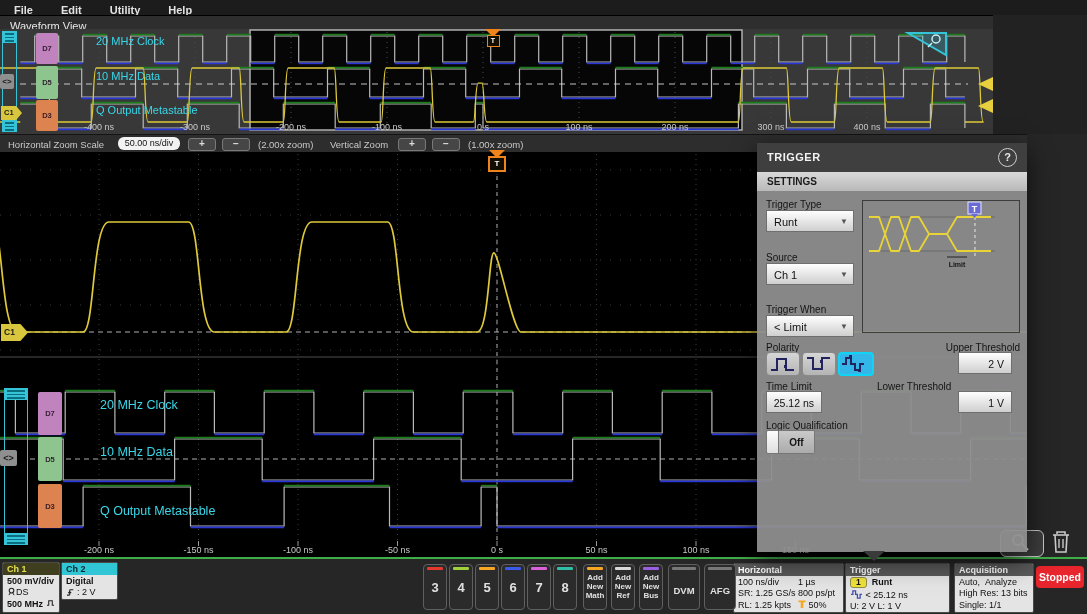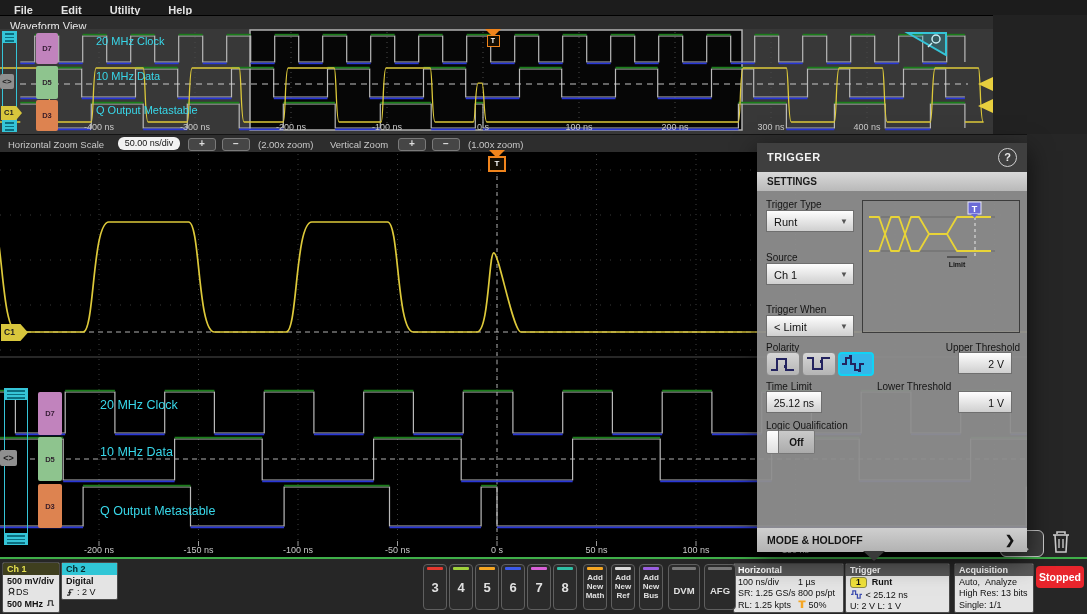--- a/index.html
+++ b/index.html
@@ -435,24 +435,20 @@
 
     <div class="tp-label" style="left:120px;top:238px;width:143px;text-align:left">Lower Threshold</div>
     <div class="tp-box" style="left:201px;top:248px;width:54px">1 V</div>
 
     <div class="tp-label" style="left:9px;top:277px">Logic Qualification</div>
     <div class="tp-toggle" style="left:9px;top:287px">
       <div class="knob"></div>
       <div class="lab">Off</div>
     </div>
 
-    <div id="tp-mode">
-      <span>MODE &amp; HOLDOFF</span>
-      <span class="chev">❯</span>
-    </div>
   </div>
   <div id="panel-pointer"></div>
 
   <div id="magbtn">
     <svg width="40" height="23" viewBox="0 0 40 23">
       <circle cx="17" cy="9" r="5" fill="none" stroke="#ddd" stroke-width="1.8"></circle>
       <line x1="21" y1="13" x2="27" y2="19" stroke="#ddd" stroke-width="2"></line>
     </svg>
   </div>
   <div id="trashbtn">

